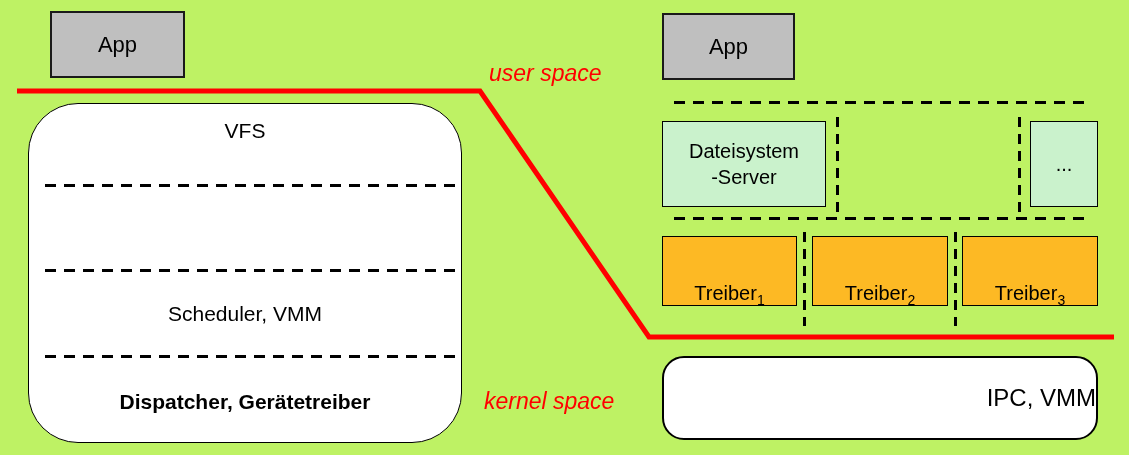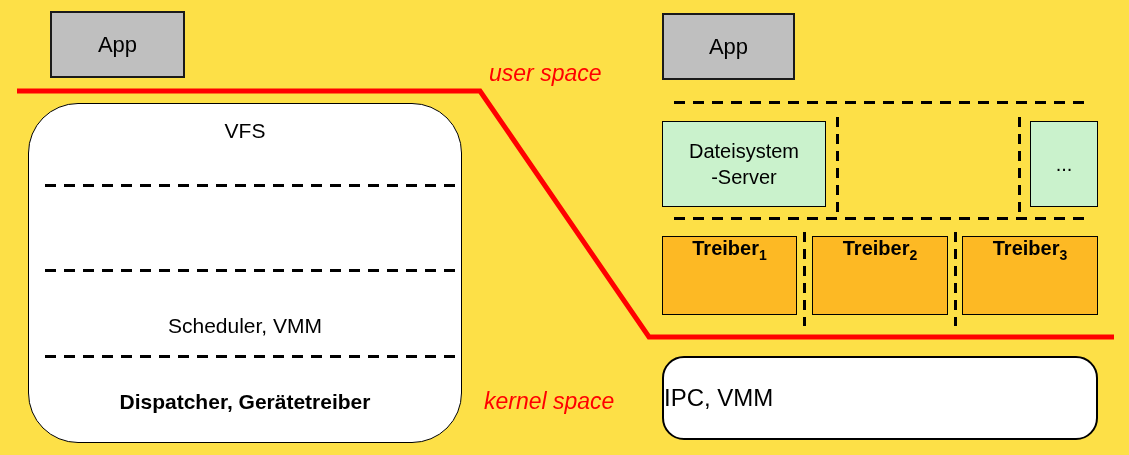--- a/index.html
+++ b/index.html
@@ -1,20 +1,20 @@
 <!DOCTYPE html>
 <html style="--app-gray: #BFBFBF; --server-green: #CAF2CC; --driver-orange: #FDB924; --boundary-red: #FF0000;"><head>
 <meta charset="utf-8">
 <style>
   html, body { margin: 0; padding: 0; background: #ffffff; }
   #canvas {
     position: relative;
     width: 1129px;
     height: 455px;
-    background: #fde047;
+    background: #bef264;
     font-family: "Liberation Sans", sans-serif;
     color: #000;
     overflow: hidden;
   }
   .abs { position: absolute; }
 
   
   .app-box {
     background: var(--app-gray, #BFBFBF);
     border: 2px solid #1a1a1a;
@@ -33,21 +33,21 @@
     background: #fff;
     box-sizing: border-box;
   }
   .mono-layer-label {
     left: 28px; width: 434px; height: 30px;
     display: flex; align-items: center; justify-content: center;
     font-size: 21px;
   }
   #layer-vfs        { top: 116px; }
   #layer-ipc-ds     { top: 216px; }
-  #layer-sched-vmm  { top: 311px; text-align: center; }
+  #layer-sched-vmm  { top: 299px; text-align: center; }
   #layer-dispatcher { top: 387px; font-weight: bold; }
 
   .dash-h {
     height: 3px;
     background: repeating-linear-gradient(90deg, #000 0 11px, transparent 11px 19px);
   }
   .dash-v {
     width: 3px;
     background: repeating-linear-gradient(180deg, #000 0 10px, transparent 10px 17px);
   }
@@ -84,43 +84,42 @@
     font-size: 20px; line-height: 26px; text-align: center;
   }
   #server-ds    { left: 662px;  width: 164px; }
   #server-sched { left: 849px;  width: 158px; }
   #server-more  { left: 1030px; width: 68px; }
   #srv-sep-1 { left: 836px;  top: 117px; height: 95px; }
   #srv-sep-2 { left: 1018px; top: 117px; height: 95px; }
 
   
   .driver-box {
-    top: 236px; height: 79px;
+    top: 236px; height: 70px;
     background: var(--driver-orange, #FDB924);
     border: 1.5px solid #000;
     box-sizing: border-box;
-    display: flex; align-items: flex-start; justify-content: center;
+    display: flex; align-items: flex-end; justify-content: center;
     font-size: 20px;
-    font-weight: bold;
   }
   #driver-1 { left: 662px; width: 135px; }
   #driver-2 { left: 812px; width: 136px; }
   #driver-3 { left: 962px; width: 136px; }
   .driver-box sub { font-size: 14px; line-height: 0; }
   #drv-sep-1 { left: 803px; top: 232px; height: 94px; }
   #drv-sep-2 { left: 954px; top: 232px; height: 94px; }
 
   
   #micro-kernel-box {
     left: 662px; top: 356px; width: 436px; height: 84px;
     border: 2px solid #000;
     border-radius: 22px;
     background: #fff;
     box-sizing: border-box;
-    display: flex; align-items: center; justify-content: flex-start;
+    display: flex; align-items: center; justify-content: flex-end;
     font-size: 24px;
   }
 </style>
 </head>
 <body>
 
 <div id="canvas">
 
   <svg id="boundary-svg" class="abs">
     <polyline id="boundary-line" points="17,91 480,91 649,337 1114,337"></polyline>

